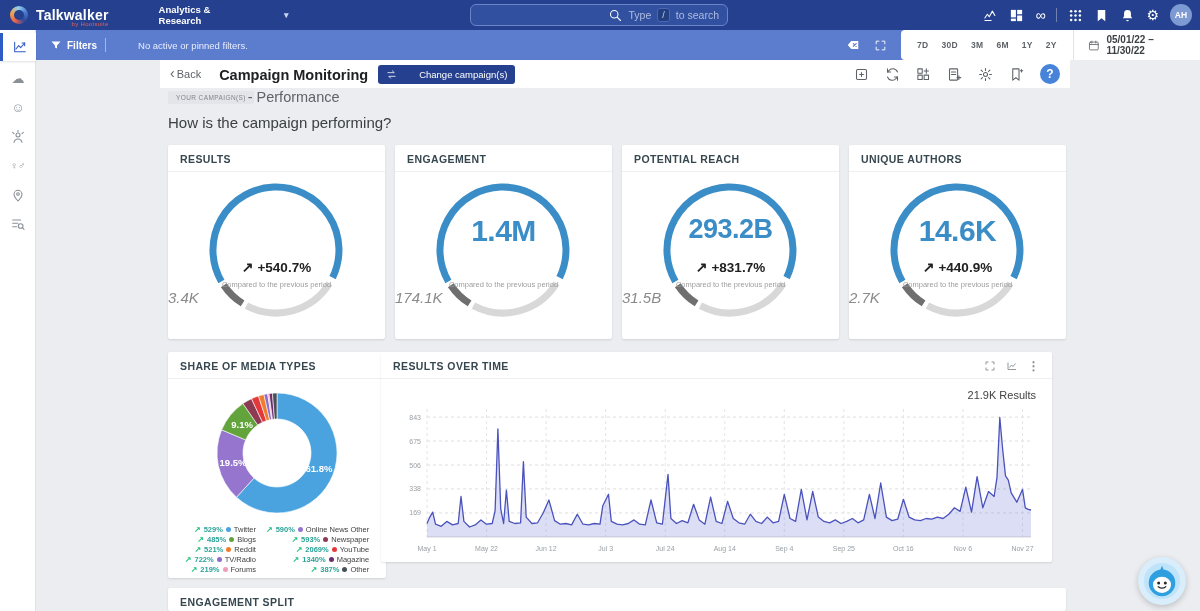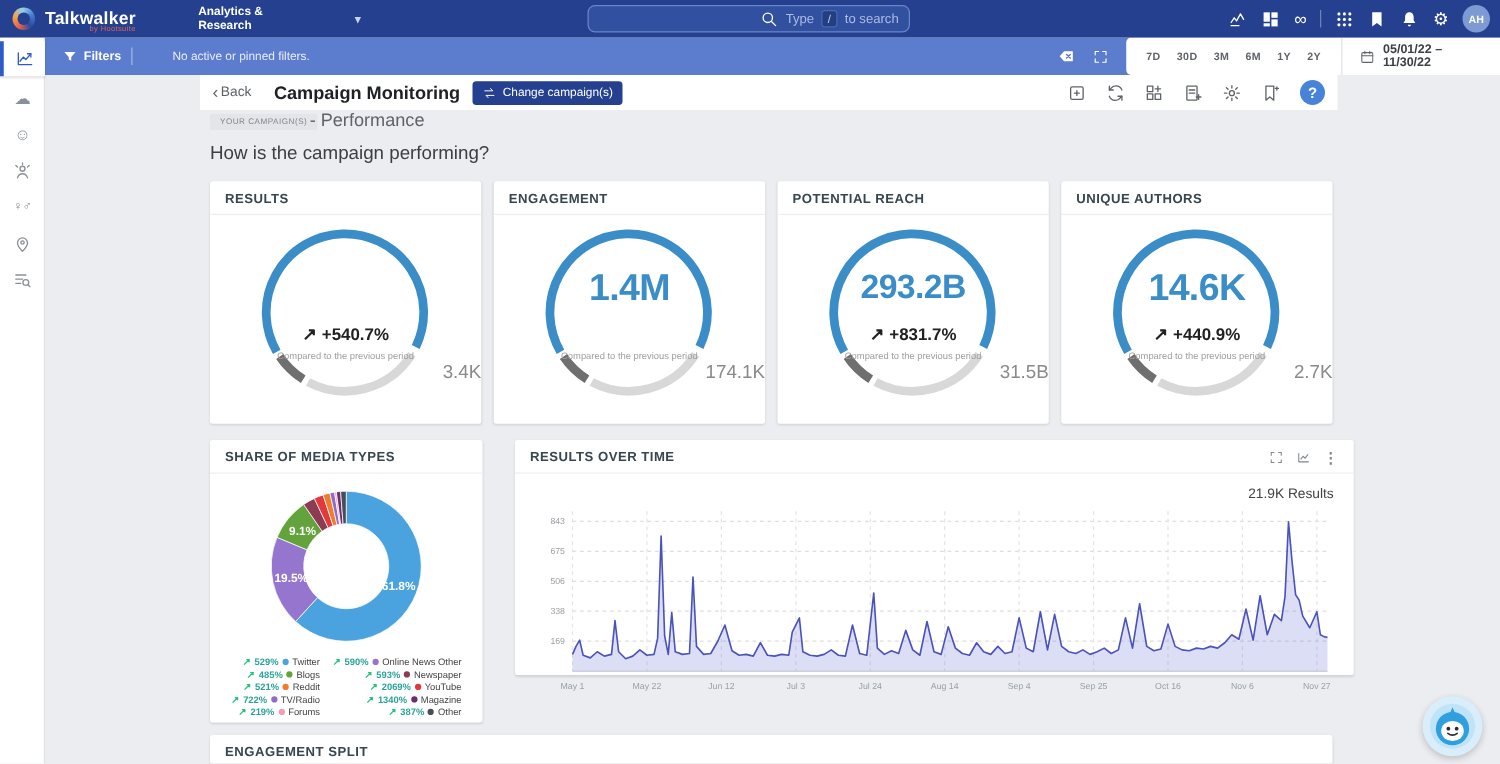--- a/index.html
+++ b/index.html
@@ -47,21 +47,21 @@
   .sb-item svg { width:16px; height:16px; stroke:currentColor; fill:none; stroke-width:1.6; stroke-linecap:round; stroke-linejoin:round; }
   .sb-glyph { font-size:13px; line-height:1; }
 
   
   #headerband { position:absolute; left:160px; top:57px; width:910px; height:31px; background:#fff; border-top:3px solid #24408e; display:flex; align-items:center; z-index:10; }
   .hb-back { display:flex; align-items:center; gap:2px; margin-left:10px; color:#5f6368; font-size:11px; }
   .hb-back .chev { font-size:14px; line-height:1; margin-top:-2px; }
   .hb-title { display:flex; align-items:center; gap:6px; margin-left:18px;flex-direction:column; }
   .hb-title .t1 { font-size:14.5px; font-weight:bold; color:#202124; }
   .hb-title .t2 { font-size:14.5px; color:#5f6368; }
-  .change-btn { margin-left:10px; background:#24408e; color:#fff; border:none; border-radius:3px; font-size:9.5px; padding:4px 8px; display:flex; align-items:flex-end; gap:5px; font-family:inherit; }
+  .change-btn { margin-left:10px; background:#24408e; color:#fff; border:none; border-radius:3px; font-size:9.5px; padding:4px 8px; display:flex; align-items:flex-end; gap:22px; font-family:inherit; }
   .hb-icons { margin-left:auto; display:flex; align-items:center; gap:16px; padding-right:10px; }
   .help-btn { width:20px; height:20px; border-radius:50%; background:#4683d9; color:#fff; font-size:12px; font-weight:bold; display:flex; align-items:center; justify-content:center; }
 
   
   .pill { position:absolute; left:168px; top:91px; background:#e3e5e9; border-radius:2px; color:#80868b; font-size:6.5px; letter-spacing:.4px; padding:3px 8px; }
   #question { position:absolute; left:168px; top:114px; font-size:15px; color:#3c4043; }
 
   .card { position:absolute; background:#fff; border-radius:2px; box-shadow:0 1px 2px rgba(60,64,67,.15); }
   .card-title { font-size:10.5px; font-weight:bold; color:#37474f; letter-spacing:.4px; padding:8px 12px 6px; border-bottom:1px solid #efefef; display:flex; align-items:center;text-align:right; }
   .card-title .spacer { flex:1; }
@@ -70,33 +70,33 @@
   .kebab { font-size:12px; color:#80868b; line-height:1; }
 
   
   .kpi { width:217px; height:194px; }
   .gauge-wrap { position:relative; width:217px; height:168px; }
   .gauge-wrap svg { position:absolute; left:38px; top:8px; }
   .g-value { position:absolute; left:0; top:42px; width:100%; text-align:center; font-size:30px; font-weight:bold; color:#3a8dc6; letter-spacing:-.5px; }
   .g-change { position:absolute; left:0; top:87px; width:100%; text-align:center; font-size:13.5px; font-weight:bold; color:#212121; }
   .g-change .arr { font-size:14px; }
   .g-compare { position:absolute; left:0; top:108px; width:100%; text-align:center; font-size:7.5px; color:#9e9e9e; }
-  .g-prev { position:absolute; left:0; top:117px; width:100%; text-align:right; font-size:15px; color:#8a8a8a; }
+  .g-prev { position:absolute; left:0; top:117px; width:100%; text-align:left; font-size:15px; color:#8a8a8a;font-style:italic; }
 
   
   #mediaCard { left:168px; top:352px; width:218px; height:226px; }
   .donut-wrap { display:flex; justify-content:center; margin-top:2px; }
   .media-legend { display:grid; grid-template-columns:auto auto; column-gap:10px; row-gap:1px; justify-content:center; margin-top:2px; }
   .legend-item { display:flex; align-items:center; gap:3px; font-size:7.5px; color:#424242; justify-content:flex-end; }
   .legend-item .larr { color:#27c281; font-size:8px; font-weight:bold; }
   .legend-item .lpct { color:#2aa398; font-weight:bold; }
   .legend-item .ldot { width:5px; height:5px; border-radius:50%; display:inline-block; }
 
   
-  #resultsCard { left:412px; top:352px; width:671px; height:188px; }
+  #resultsCard { left:381px; top:352px; width:671px; height:210px; }
   .rc-total { text-align:right; font-size:11px; color:#424242; padding:10px 16px 2px; }
   .rc-chart { padding:0 10px; }
 
   
   #engCard { left:168px; top:588px; width:898px; height:23px; overflow:hidden; }
 
   
   #mascot { position:absolute; right:14px; bottom:6px; width:48px; height:48px; border-radius:50%; background:#d9edfb; box-shadow:0 2px 6px rgba(0,0,0,.2); display:flex; align-items:center; justify-content:center; z-index:40; }
 
   text { font-family:"Liberation Sans",sans-serif; }

